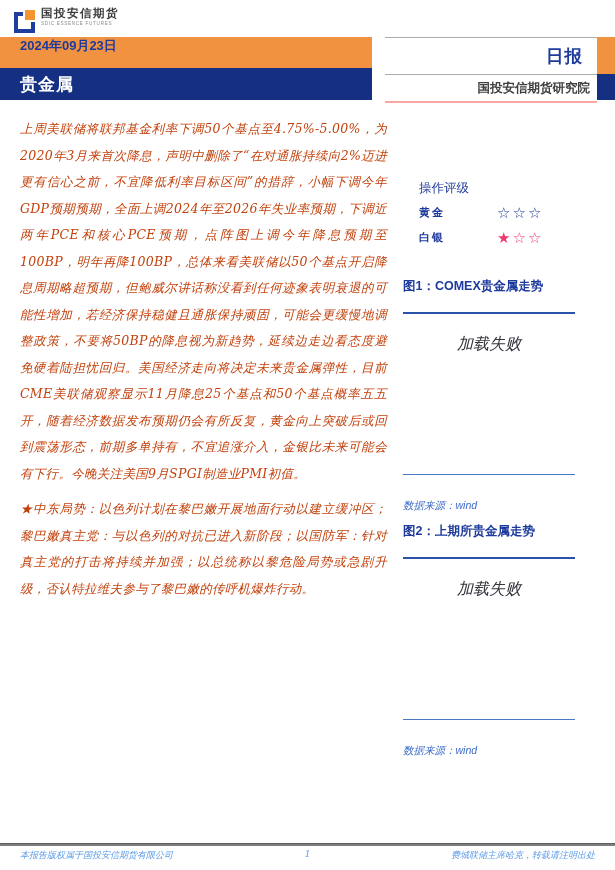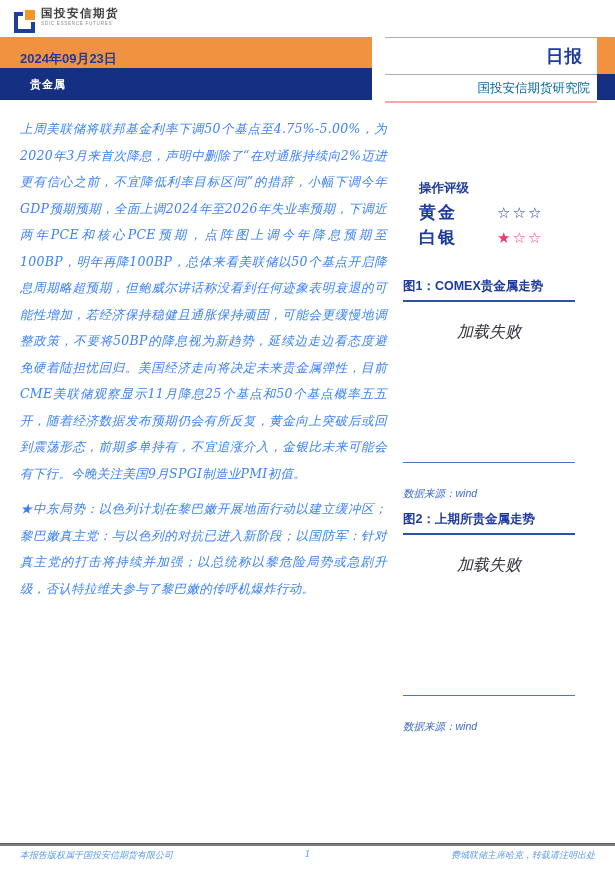--- a/index.html
+++ b/index.html
@@ -11,62 +11,62 @@
   
   .logo { position:absolute; left:14px; top:8px; display:flex; align-items:flex-start; }
   .logo-mark { position:relative; width:21px; height:21px; margin-top:2px; }
   .logo-frame { position:absolute; left:0; top:2px; width:13px; height:13px; border:4px solid #1E3F9E; }
   .logo-orange { position:absolute; right:0; top:0; width:10px; height:10px; background:#F5952F; border-left:2px solid #fff; border-bottom:2px solid #fff; }
   .logo-text { margin-left:6px; line-height:1; }
   .logo-cn { font-size:11.5px; font-weight:bold; color:#3a3a3a; letter-spacing:1.5px; }
   .logo-en { font-size:4.6px; color:#8a8a8a; letter-spacing:0.7px; margin-top:2px; }
   .bar-orange {
     position:absolute; left:0; top:37px; width:372px; height:31px;
-    background:#F0923F; display:flex; align-items:flex-end;
+    background:#F0923F; display:flex; align-items:flex-start;
   }
   .bar-orange span { margin-left:20px; color:#1E3A9C; font-weight:bold; font-size:13px; }
   .bar-navy {
     position:absolute; left:0; top:68px; width:372px; height:32px;
     background:#152F82; display:flex; align-items:center;
   }
-  .bar-navy span { margin-left:30px; color:#ffffff; font-weight:bold; font-size:11px; letter-spacing:1px; }
+  .bar-navy span { margin-left:20px; color:#ffffff; font-weight:bold; font-size:17px; letter-spacing:1px; }
   .hdr-right {
     position:absolute; left:385px; top:37px; width:212px; height:63px;
     border-top:1px solid #ababab; border-bottom:2px solid #fca5a5;
   }
   .hdr-right .row1 {
     height:36px; border-bottom:1px solid #ababab;
     display:flex; align-items:center; justify-content:flex-end;
   }
   .hdr-right .row1 span { margin-right:14px; color:#1E3A9C; font-weight:bold; font-size:17.5px; letter-spacing:1px; }
   .hdr-right .row2 { height:26px; display:flex; align-items:center; justify-content:flex-end; }
-  .hdr-right .row2 span { margin-right:7px; color:#0369a1; font-weight:normal; font-size:12.5px; }
+  .hdr-right .row2 span { margin-right:7px; color:#404040; font-weight:bold; font-size:12.5px; }
   .accent-orange { position:absolute; left:597px; top:37px; width:18px; height:37px; background:#F0923F; }
   .accent-blue   { position:absolute; left:597px; top:74px; width:18px; height:26px; background:#152F82; }
   
   .main-col {
     position:absolute; left:20px; top:116px; width:367px;
     font-family:"DejaVu Serif", serif; font-style:italic;
-    font-size:12.5px; line-height:26.5px; color:#3b82f6;
+    font-size:12.5px; line-height:26.5px; color:#c2410c;
     text-align:justify; letter-spacing:0.3px;
   }
   .main-col p { margin:0 0 9px 0; }
   
   .sidebar { position:absolute; left:403px; top:180px; width:172px; }
-  .rating-title { font-size:12.5px; font-weight:bold; color:#1E3A9C; padding-left:16px; height:18px; }
+  .rating-title { font-size:12.5px; font-weight:normal; color:#1E3A9C; padding-left:16px; height:18px; }
   .rating-row { display:flex; align-items:center; height:22px; padding-left:16px; margin-top:3px; }
-  .rating-label { width:78px; font-size:17px; font-weight:bold; color:#1E3A9C; letter-spacing:2px; }
+  .rating-label { width:78px; font-size:11px; font-weight:bold; color:#1E3A9C; letter-spacing:2px; }
   .rating-stars { font-size:15px; letter-spacing:2px; line-height:1; }
   .stars-gold { color:#1E3A9C; }
   .stars-silver { color:#EE3A6E; }
   .figure { margin-top:30px; }
   .figure.second { margin-top:10px; }
   .fig-title {
     font-size:12.5px; font-weight:bold; color:#1E3A9C; height:18px;
-    border-bottom:2px solid #2A52A8; padding-bottom:4px;
+    border-bottom:2px solid #2A52A8; padding-bottom:16px;
   }
   .fig-body { position:relative; height:160px; border-bottom:1px solid #4A78C4; }
   .fig-placeholder {
     position:absolute; top:20px; left:0; right:0; text-align:center;
     font-family:"DejaVu Serif", serif; font-style:italic; font-size:16px; color:#33333d;
   }
   .fig-source {
     margin-top:24px; font-family:Liberation Sans, sans-serif; font-style:italic;
     font-size:10.5px; color:#3C6BC8; height:14px;
   }

